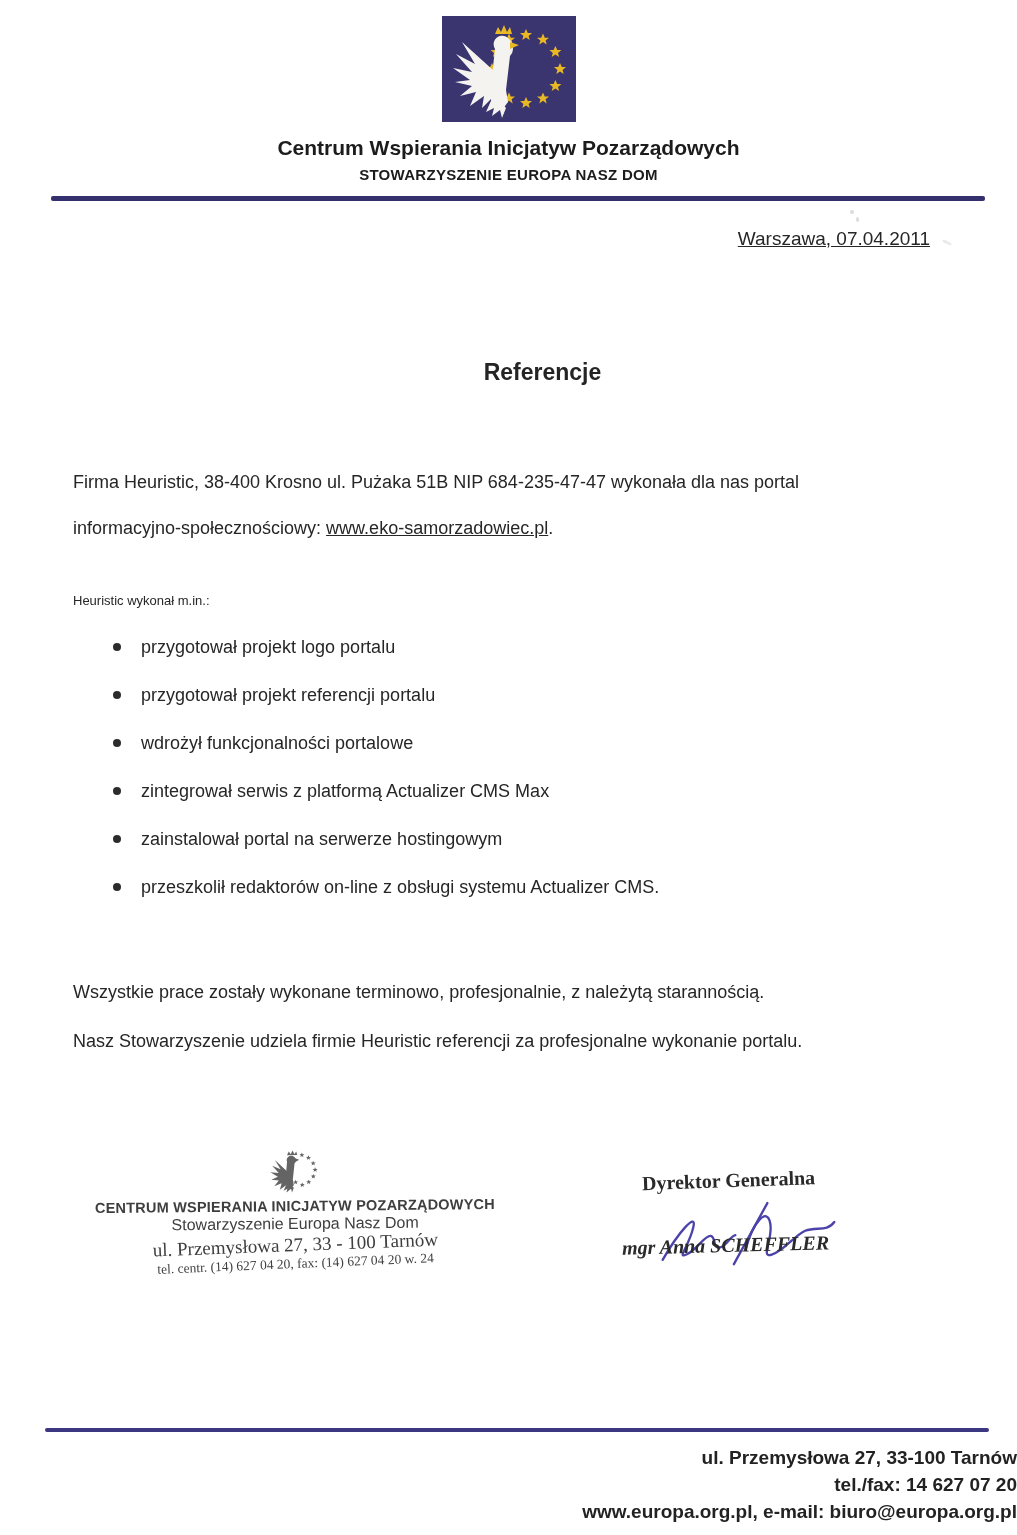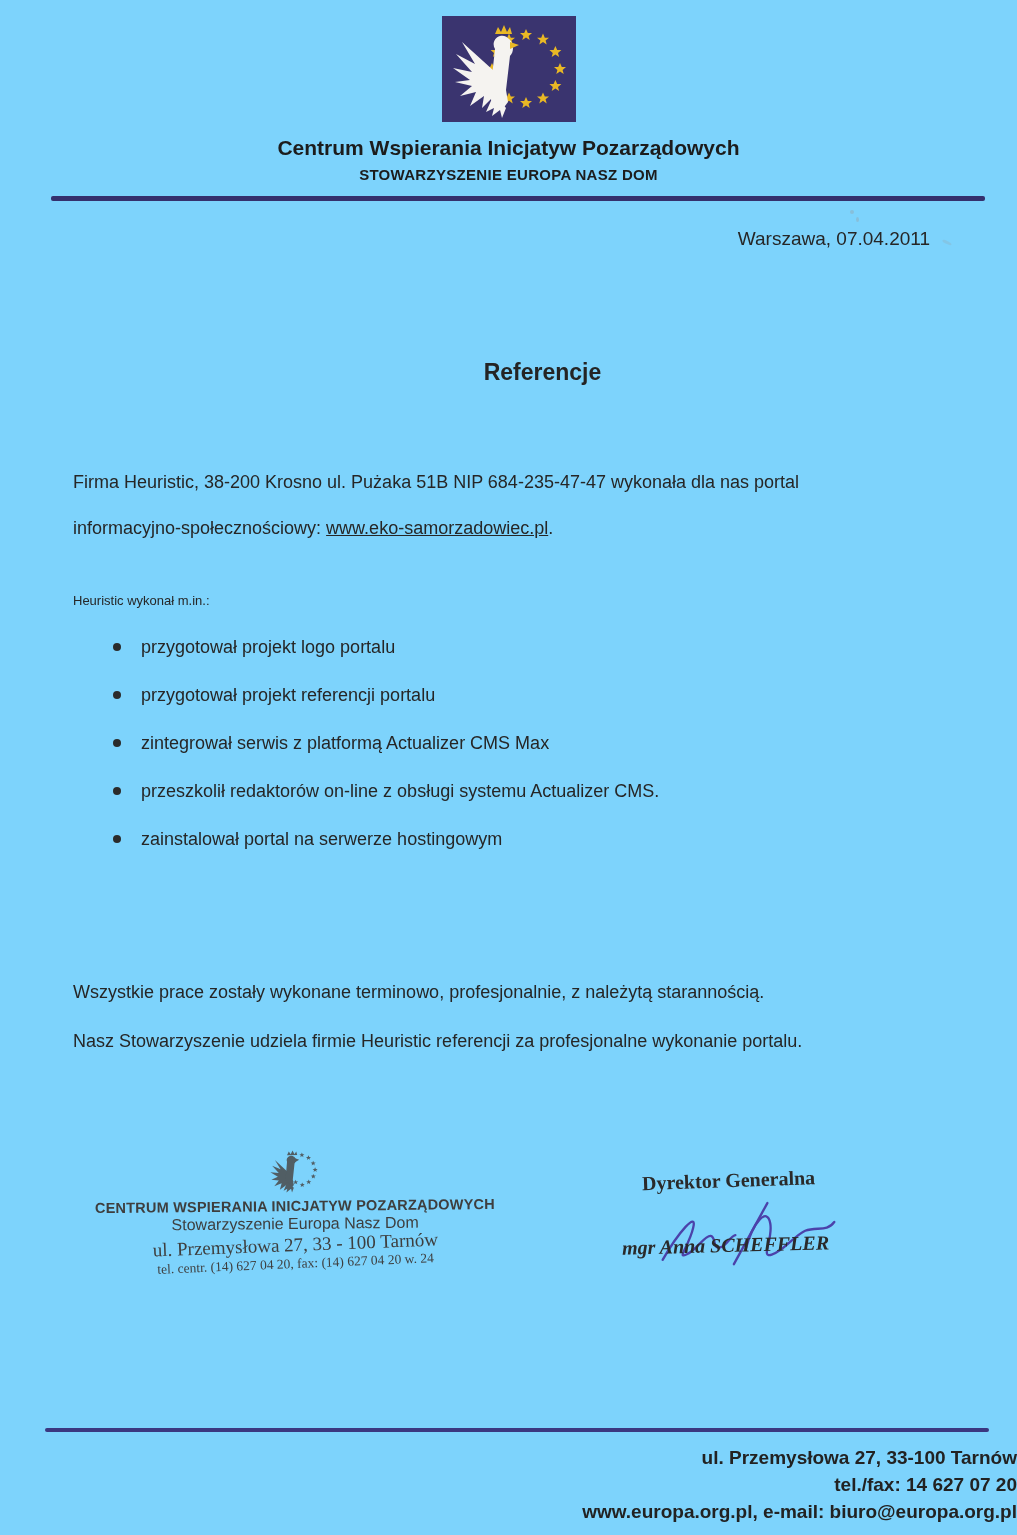--- a/index.html
+++ b/index.html
@@ -1,20 +1,20 @@
 <!DOCTYPE html>
 <html lang="pl"><head>
 <meta charset="utf-8">
 <style>
   html,body{margin:0;padding:0;background:#e9e9e9;}
   .page{
     position:relative;
     width:1017px;height:1535px;
     margin:0 auto;
-    background:#7dd3fc;
+    background:#ffffff;
     font-family:"Liberation Sans","DejaVu Sans",sans-serif;
     color:#232323;
     overflow:hidden;
   }
   
   .logo{
     position:absolute;top:16px;left:50%;transform:translateX(-50%);
     width:134px;height:106px;display:block;
   }
   .org-name{
@@ -24,21 +24,21 @@
   .org-subtitle{
     position:absolute;top:166px;left:0;width:100%;
     text-align:center;font-size:15px;font-weight:bold;color:#1c1c1c;letter-spacing:.3px;
   }
   .rule-top{
     position:absolute;top:196px;left:51px;right:32px;height:5px;
     background:#34306d;border-radius:2px;
   }
   .date-line{
     position:absolute;top:228px;right:87px;
-    font-size:19px;color:#262626;
+    font-size:19px;color:#262626;text-decoration:underline;
   }
   
   .doc-title{
     position:absolute;top:359px;left:0;width:100%;
     text-align:center;font-size:23px;font-weight:bold;color:#242424;margin-left:34px;
   }
   
   .intro{
     position:absolute;top:459px;left:73px;width:800px;
     font-size:18px;line-height:46px;color:#262626;
@@ -140,42 +140,45 @@
 
   <div class="org-name">Centrum Wspierania Inicjatyw Pozarządowych</div>
   <div class="org-subtitle">STOWARZYSZENIE EUROPA NASZ DOM</div>
   <div class="rule-top"></div>
 
   <div class="date-line">Warszawa, 07.04.2011</div>
 
   <div class="doc-title">Referencje</div>
 
   <div class="intro">
-    <span>Firma Heuristic, 38-200 Krosno ul. Pużaka 51B NIP 684-235-47-47 wykonała dla nas portal</span><br>
+    <span>Firma Heuristic, 38-400 Krosno ul. Pużaka 51B NIP 684-235-47-47 wykonała dla nas portal</span><br>
     <span>informacyjno-społecznościowy: </span><span class="link">www.eko-samorzadowiec.pl</span><span>.</span>
   </div>
 
   <div class="tasks-heading">Heuristic wykonał m.in.:</div>
 
   <ul class="task-list">
     <li>
       <span class="bullet"></span>
       <span>przygotował projekt logo portalu</span></li>
     <li>
       <span class="bullet"></span>
       <span>przygotował projekt referencji portalu</span></li>
     <li>
       <span class="bullet"></span>
+      <span>wdrożył funkcjonalności portalowe</span></li>
+    <li>
+      <span class="bullet"></span>
       <span>zintegrował serwis z platformą Actualizer CMS Max</span></li>
     <li>
       <span class="bullet"></span>
+      <span>zainstalował portal na serwerze hostingowym</span></li>
+    <li>
+      <span class="bullet"></span>
       <span>przeszkolił redaktorów on-line z obsługi systemu Actualizer CMS.</span></li>
-    <li>
-      <span class="bullet"></span>
-      <span>zainstalował portal na serwerze hostingowym</span></li>
   </ul>
 
   <div class="closing-1">Wszystkie prace zostały wykonane terminowo, profesjonalnie, z należytą starannością.</div>
   <div class="closing-2">Nasz Stowarzyszenie udziela firmie Heuristic referencji za profesjonalne wykonanie portalu.</div>
 
   <div class="stamp">
     <svg class="stamp-logo" viewBox="0 0 60 50" xmlns="http://www.w3.org/2000/svg" aria-hidden="true">
       <g fill="#4a4a4a">
         <use href="#star" transform="translate(38,8) scale(0.45)"></use>
         <use href="#star" transform="translate(45,11) scale(0.45)"></use>

